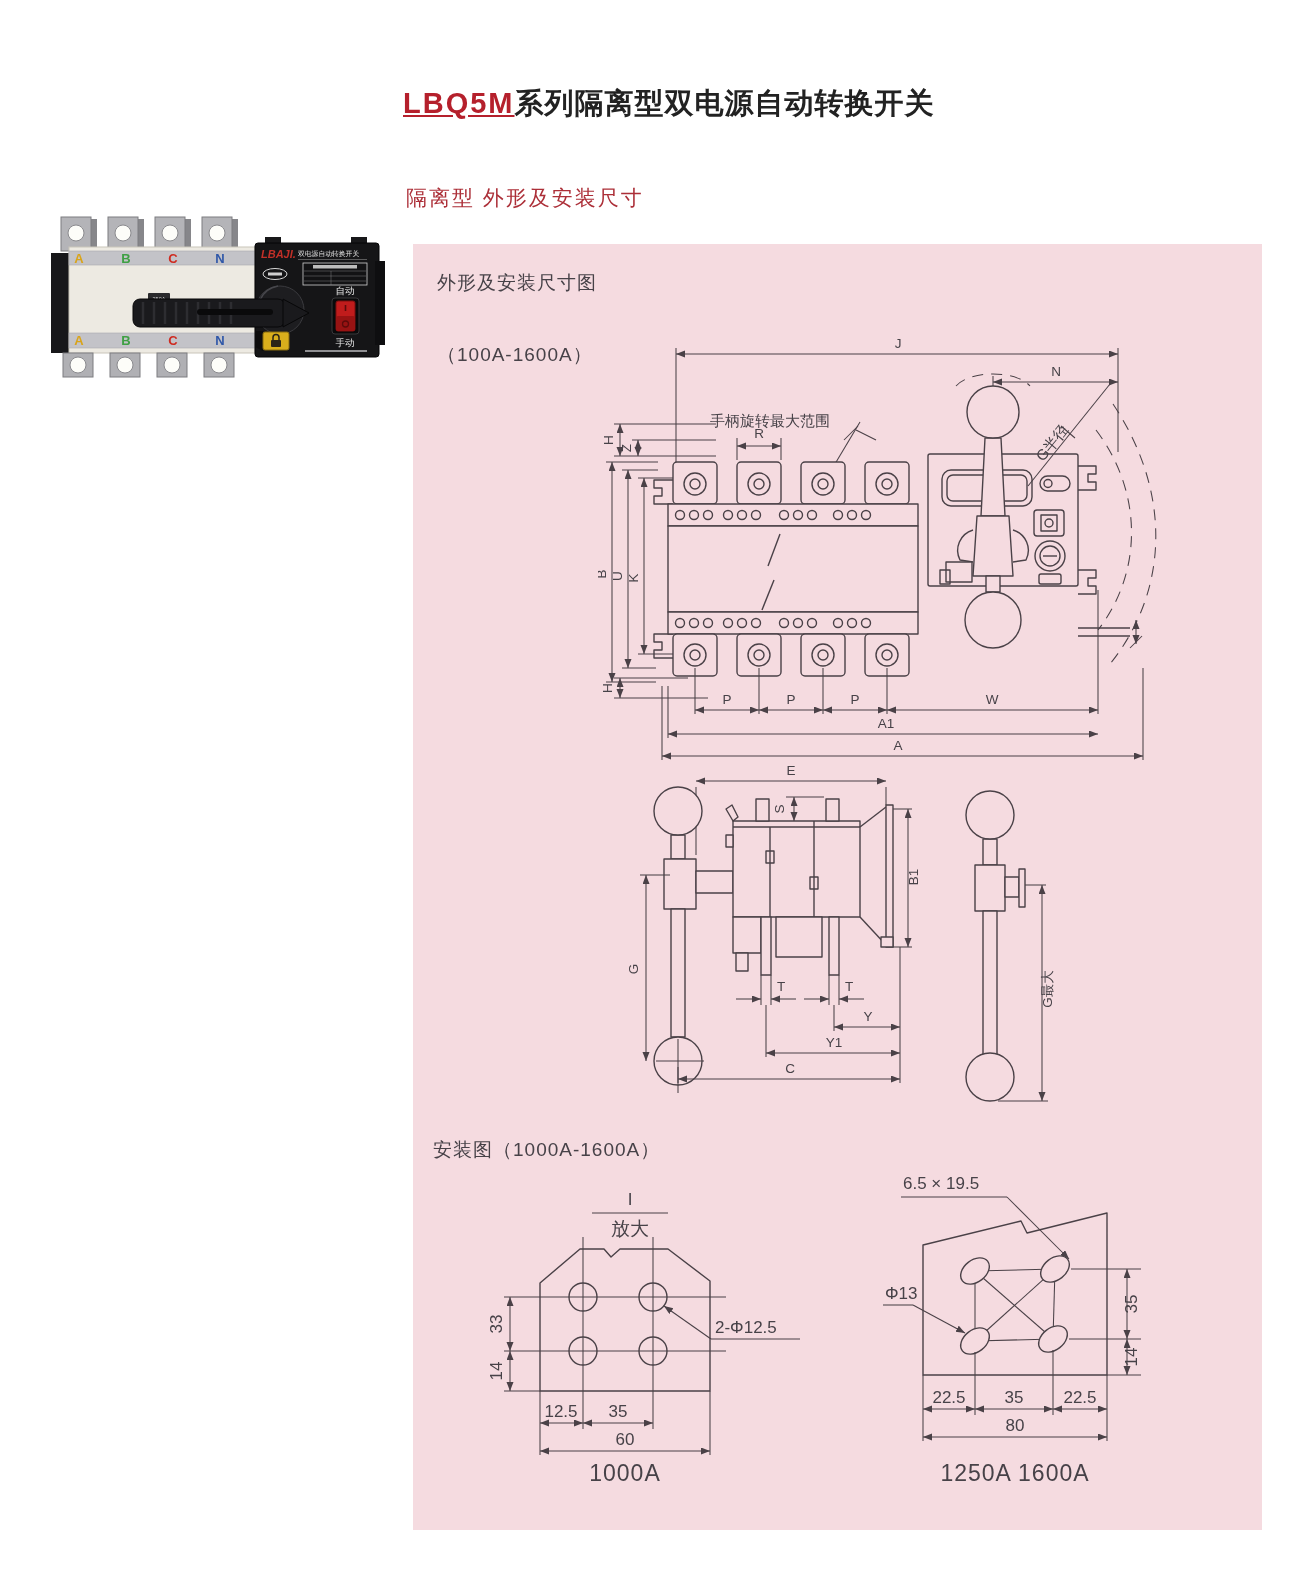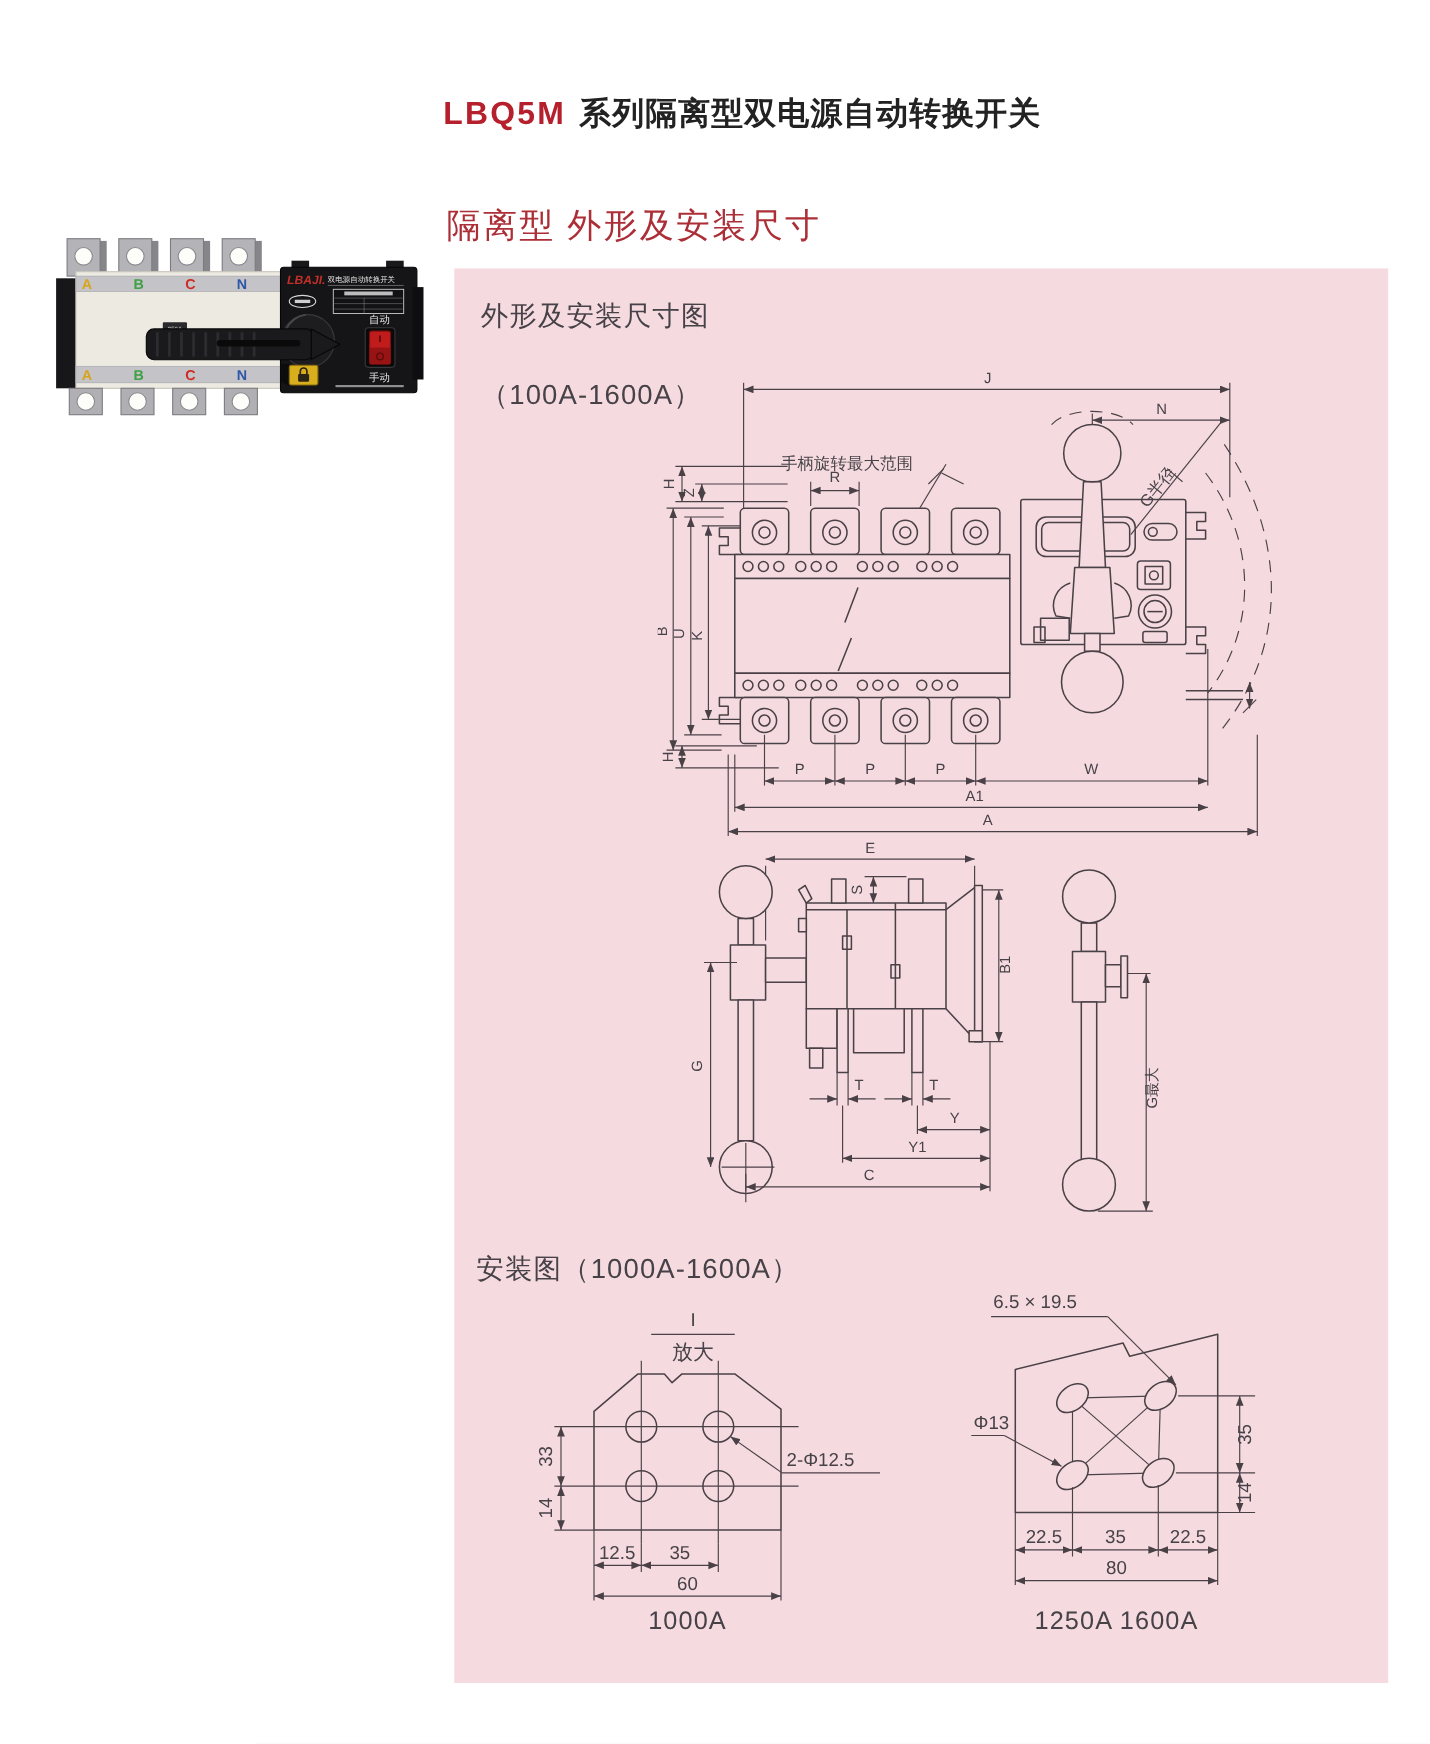--- a/index.html
+++ b/index.html
@@ -6,26 +6,26 @@
     --ink:#4a4147;
     --pink:#f5dbe0;
     --red:#b5202c;
     --hred:#ac2f38;
   }
   html,body{margin:0;padding:0;background:#fff;}
   .page{position:relative;width:1300px;height:1585px;background:#fff;overflow:hidden;
         font-family:"Liberation Sans",sans-serif;}
   .title{position:absolute;left:403px;top:84px;font-size:29px;font-weight:bold;color:#222;
          letter-spacing:1px;white-space:nowrap;}
-  .title .model{color:var(--red);margin-right:12px;letter-spacing:2px;}
-  .heading2{position:absolute;left:406px;top:184px;font-size:31px;color:var(--hred);
+  .title .model{color:var(--red);letter-spacing:2px;text-decoration:underline;}
+  .heading2{position:absolute;left:406px;top:184px;font-size:21px;color:var(--hred);
             font-weight:500;letter-spacing:2px;}
   .photo{position:absolute;left:15px;top:205px;width:380px;height:175px;}
   .panel{position:absolute;left:413px;top:244px;width:849px;height:1286px;background:var(--pink);}
-  .panel-label{position:absolute;color:#474248;font-size:25px;letter-spacing:1px;white-space:nowrap;}
+  .panel-label{position:absolute;color:#474248;font-size:19px;letter-spacing:1px;white-space:nowrap;}
   .pl1{left:24px;top:26px;}
   .pl2{left:24px;top:58px;margin-top:40px;}
   .pl3{left:20px;top:893px;}
   .dwg{position:absolute;}
   .dwg1{left:185px;top:90px;width:580px;height:430px;}
   .dwg2{left:205px;top:515px;width:460px;height:345px;}
   .dwg3a{left:65px;top:945px;width:330px;height:300px;}
   .dwg3b{left:462px;top:925px;width:340px;height:330px;}
   svg text{font-family:"Liberation Sans",sans-serif;}
   .dt{font-size:13.5px;fill:#474248;}

